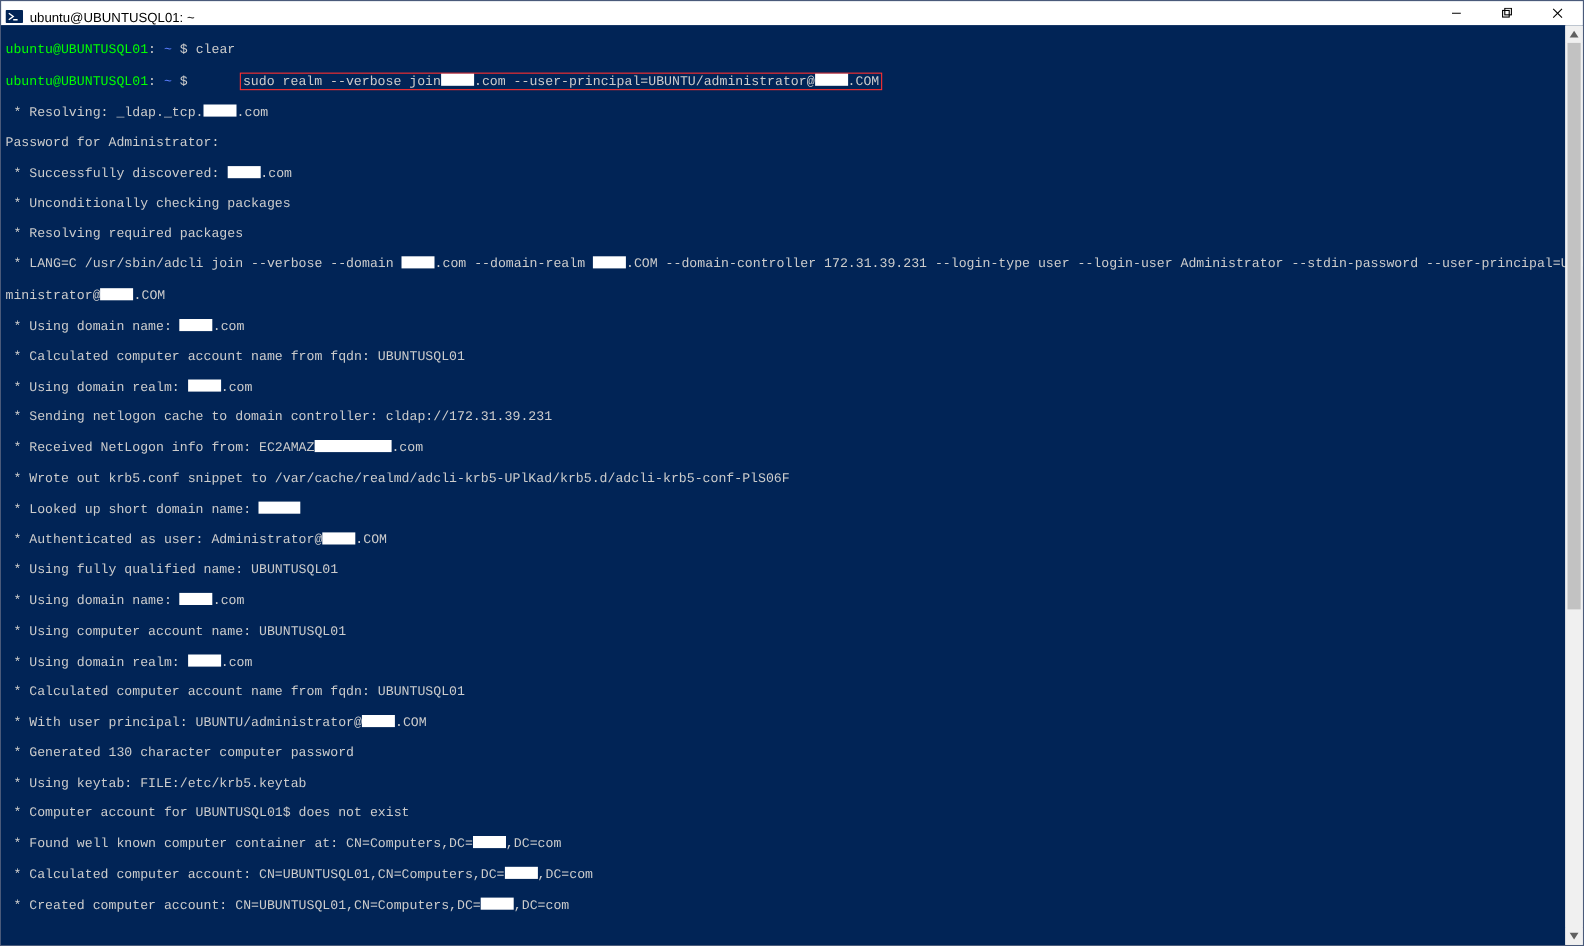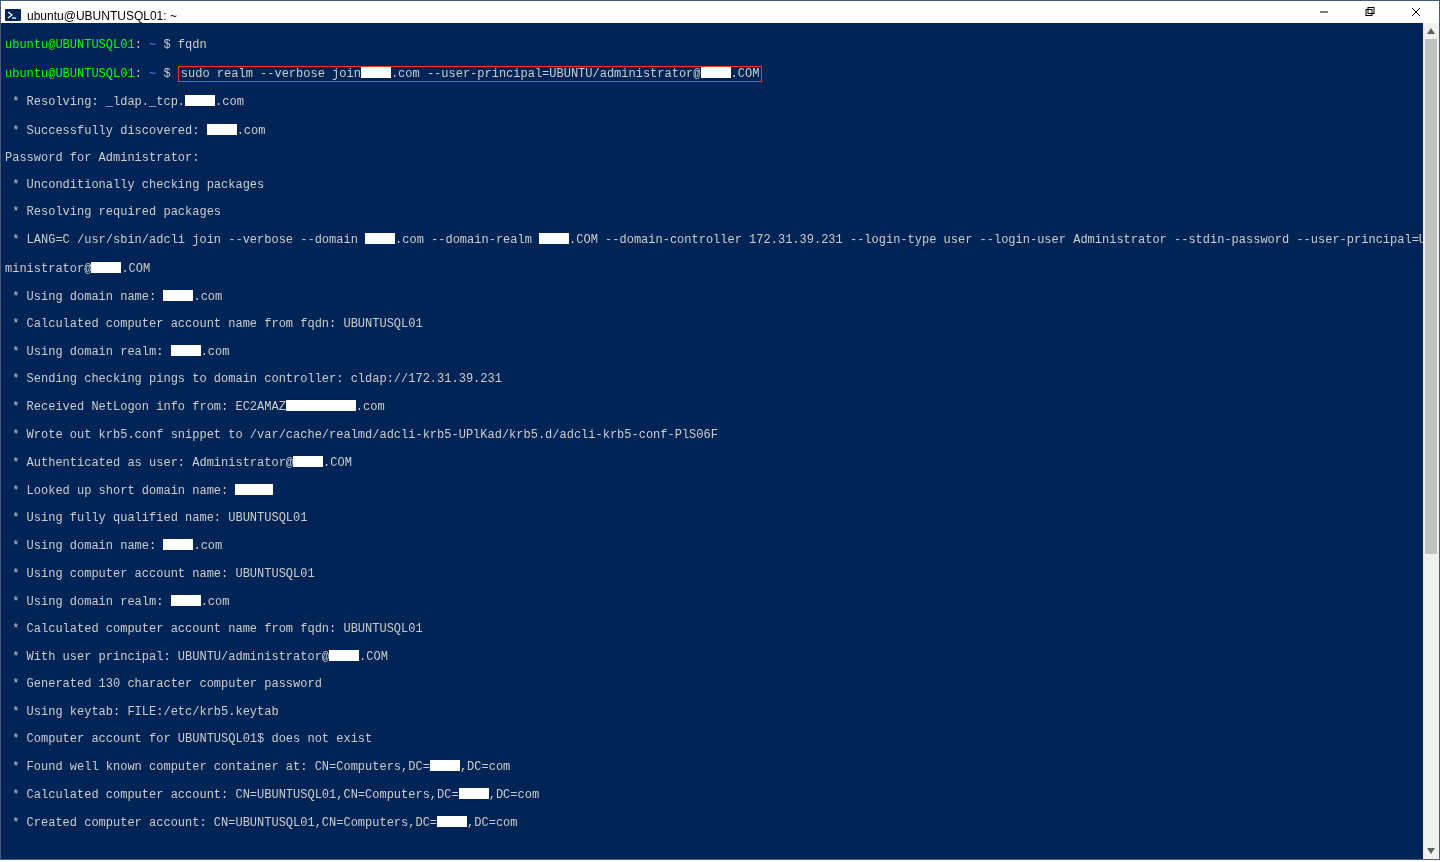--- a/index.html
+++ b/index.html
@@ -79,20 +79,21 @@
   .prompt-user { color: #00ff00; }
   .prompt-sep  { color: #cccccc; }
   .prompt-path { color: #5a7dff; }
   .prompt-dollar { color: #cccccc; }
 
   .hl-box {
     border: 1px solid #ff3030;
     padding: 0 2px;
     display: inline-block;
     line-height: 13px;
+    margin-left: 40px;
   }
 
   .redact {
     display: inline-block;
     background: #ffffff;
     height: 11px;
     vertical-align: -1px;
   }
   .w30 { width: 30px; }
   .w38 { width: 38px; }
@@ -154,37 +155,37 @@
       <svg width="10" height="10" viewBox="0 0 10 10">
         <line x1="1" y1="1" x2="9" y2="9" stroke="#000" stroke-width="1"></line>
         <line x1="9" y1="1" x2="1" y2="9" stroke="#000" stroke-width="1"></line>
       </svg>
     </div>
   </div>
 
   <div class="term-area">
 
     <div class="term-content">
-<span class="line"><span class="prompt-user">ubuntu@UBUNTUSQL01</span><span class="prompt-sep">:</span> <span class="prompt-path">~</span> <span class="prompt-dollar">$</span> <span>fqdn</span></span>
+<span class="line"><span class="prompt-user">ubuntu@UBUNTUSQL01</span><span class="prompt-sep">:</span> <span class="prompt-path">~</span> <span class="prompt-dollar">$</span> <span>clear</span></span>
 <span class="line"><span class="prompt-user">ubuntu@UBUNTUSQL01</span><span class="prompt-sep">:</span> <span class="prompt-path">~</span> <span class="prompt-dollar">$</span> <span class="hl-box"><span>sudo realm --verbose join</span><span class="redact w30"></span><span>.com --user-principal=UBUNTU/administrator@</span><span class="redact w30"></span><span>.COM</span></span></span>
 <span class="line"><span> * Resolving: _ldap._tcp.</span><span class="redact w30"></span><span>.com</span></span>
+<span class="line">Password for Administrator:</span>
 <span class="line"><span> * Successfully discovered: </span><span class="redact w30"></span><span>.com</span></span>
-<span class="line">Password for Administrator:</span>
 <span class="line"> * Unconditionally checking packages</span>
 <span class="line"> * Resolving required packages</span>
 <span class="line"><span> * LANG=C /usr/sbin/adcli join --verbose --domain </span><span class="redact w30"></span><span>.com --domain-realm </span><span class="redact w30"></span><span>.COM --domain-controller 172.31.39.231 --login-type user --login-user Administrator --stdin-password --user-principal=UBUNTU/ad</span></span>
 <span class="line"><span>ministrator@</span><span class="redact w30"></span><span>.COM</span></span>
 <span class="line"><span> * Using domain name: </span><span class="redact w30"></span><span>.com</span></span>
 <span class="line"> * Calculated computer account name from fqdn: UBUNTUSQL01</span>
 <span class="line"><span> * Using domain realm: </span><span class="redact w30"></span><span>.com</span></span>
-<span class="line"> * Sending checking pings to domain controller: cldap://172.31.39.231</span>
+<span class="line"> * Sending netlogon cache to domain controller: cldap://172.31.39.231</span>
 <span class="line"><span> * Received NetLogon info from: EC2AMAZ</span><span class="redact w70"></span><span>.com</span></span>
 <span class="line"> * Wrote out krb5.conf snippet to /var/cache/realmd/adcli-krb5-UPlKad/krb5.d/adcli-krb5-conf-PlS06F</span>
+<span class="line"><span> * Looked up short domain name: </span><span class="redact w38"></span></span>
 <span class="line"><span> * Authenticated as user: Administrator@</span><span class="redact w30"></span><span>.COM</span></span>
-<span class="line"><span> * Looked up short domain name: </span><span class="redact w38"></span></span>
 <span class="line"> * Using fully qualified name: UBUNTUSQL01</span>
 <span class="line"><span> * Using domain name: </span><span class="redact w30"></span><span>.com</span></span>
 <span class="line"> * Using computer account name: UBUNTUSQL01</span>
 <span class="line"><span> * Using domain realm: </span><span class="redact w30"></span><span>.com</span></span>
 <span class="line"> * Calculated computer account name from fqdn: UBUNTUSQL01</span>
 <span class="line"><span> * With user principal: UBUNTU/administrator@</span><span class="redact w30"></span><span>.COM</span></span>
 <span class="line"> * Generated 130 character computer password</span>
 <span class="line"> * Using keytab: FILE:/etc/krb5.keytab</span>
 <span class="line"> * Computer account for UBUNTUSQL01$ does not exist</span>
 <span class="line"><span> * Found well known computer container at: CN=Computers,DC=</span><span class="redact w30"></span><span>,DC=com</span></span>

